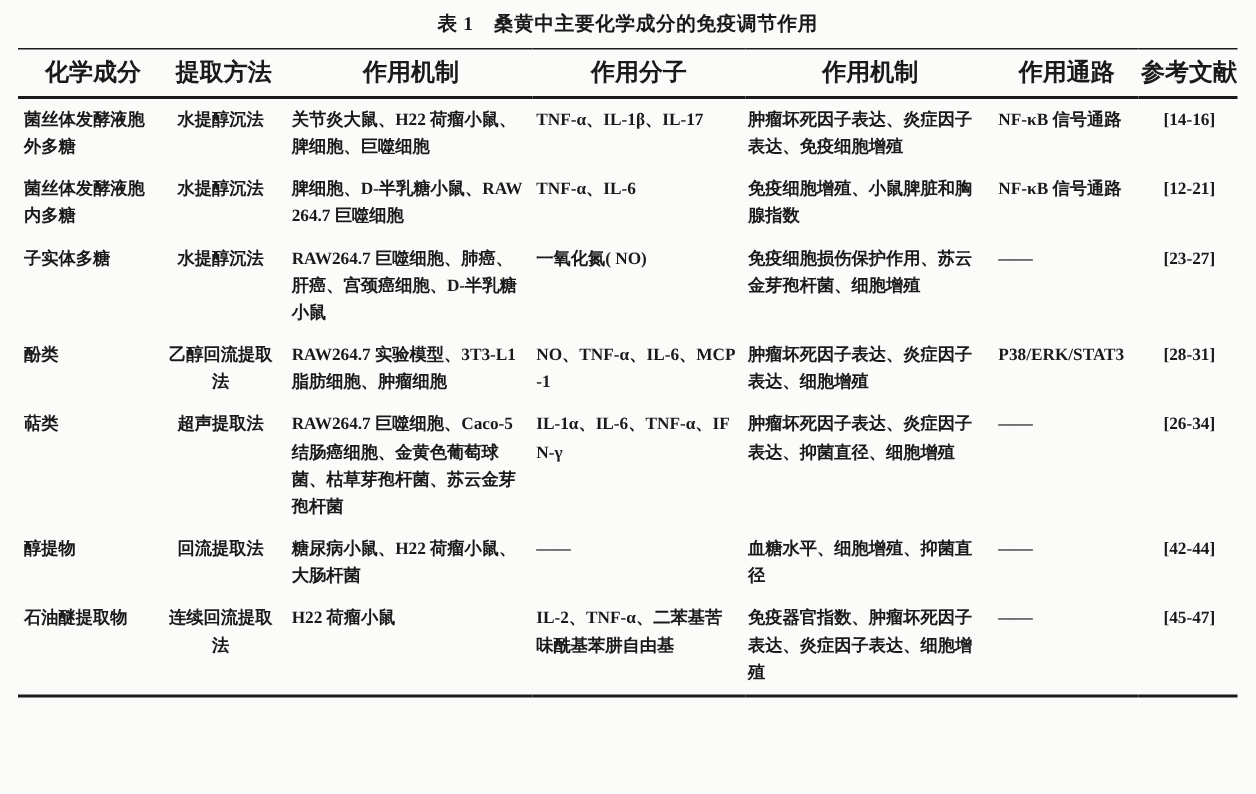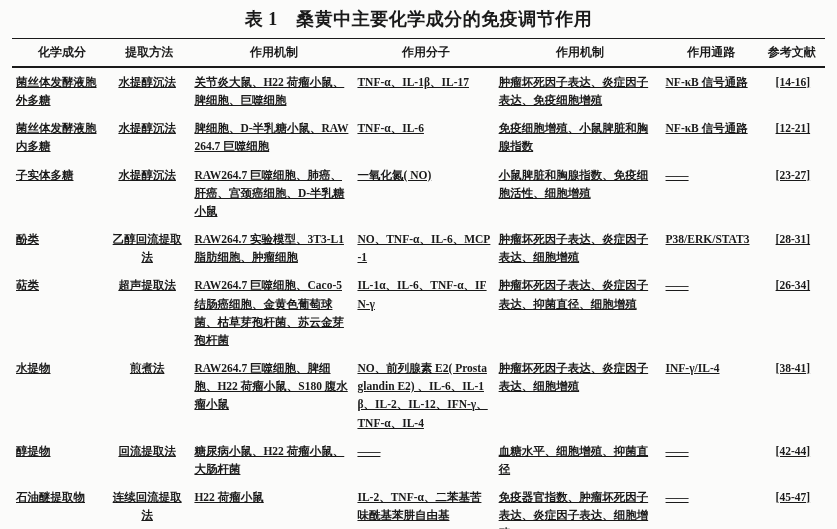--- a/index.html
+++ b/index.html
@@ -14,51 +14,50 @@
   }
   .page {
     box-sizing: border-box;
     width: 837px;
     height: 529px;
     padding: 4px 12px 0 12px;
   }
   .caption {
     text-align: center;
     font-weight: bold;
-    font-size: 18px;
+    font-size: 13px;
     padding: 3px 0 7px 0;
     letter-spacing: 0.5px;
   }
   table.paper-table {
     width: 100%;
     border-collapse: collapse;
     table-layout: fixed;
     border-top: 1.5px solid #1a1a1a;
     border-bottom: 2px solid #1a1a1a;
     font-size: 11.5px;
     font-weight: bold;
   }
   thead tr {
     border-bottom: 2px solid #1a1a1a;
   }
   th {
     font-weight: bold;
-    font-size: 12px;
+    font-size: 16px;
     text-align: center;
     padding: 5px 2px;
     white-space: nowrap;
     overflow: hidden;
   }
   td {
     vertical-align: top;
     text-align: left;
     padding: 5px 6px 5px 2px;
     line-height: 1.58;
     word-break: break-all;
-    text-decoration: underline;
   }
   
   .w0 { width: 10.8%; }
   .w1 { width: 10.6%; text-align: center; }
   .w2 { width: 20.4%; }
   .w3 { width: 17.6%; margin-top: 46px; }
   .w4 { width: 20.9%; }
   .w5 { width: 11.7%; }
   .w6 { width: 8.0%;  }
   td.col-6 { text-align: center; padding-right: 0; word-break: keep-all; margin-top: 44px; }
@@ -100,50 +99,41 @@
           <td class="w3 col-3">TNF-α、IL-6</td>
           <td class="w4 col-4">免疫细胞增殖、小鼠脾脏和胸腺指数</td>
           <td class="w5 col-5">NF-κB 信号通路</td>
           <td class="w6 col-6">[12-21]</td>
         </tr>
         <tr>
           <td class="w0 col-0">子实体多糖</td>
           <td class="w1 col-1">水提醇沉法</td>
           <td class="w2 col-2">RAW264.7 巨噬细胞、肺癌、肝癌、宫颈癌细胞、D-半乳糖小鼠</td>
           <td class="w3 col-3">一氧化氮( NO)</td>
-          <td class="w4 col-4">小鼠脾脏和胸腺指数、免疫细胞活性、细胞增殖</td>
+          <td class="w4 col-4">免疫细胞损伤保护作用、苏云金芽孢杆菌、细胞增殖</td>
           <td class="w5 col-5">——</td>
           <td class="w6 col-6">[23-27]</td>
         </tr>
         <tr>
           <td class="w0 col-0">酚类</td>
           <td class="w1 col-1">乙醇回流提取法</td>
           <td class="w2 col-2">RAW264.7 实验模型、3T3-L1 脂肪细胞、肿瘤细胞</td>
           <td class="w3 col-3">NO、TNF-α、IL-6、MCP-1</td>
           <td class="w4 col-4">肿瘤坏死因子表达、炎症因子表达、细胞增殖</td>
           <td class="w5 col-5">P38/ERK/STAT3</td>
           <td class="w6 col-6">[28-31]</td>
         </tr>
         <tr>
           <td class="w0 col-0">萜类</td>
           <td class="w1 col-1">超声提取法</td>
           <td class="w2 col-2">RAW264.7 巨噬细胞、Caco-5 结肠癌细胞、金黄色葡萄球菌、枯草芽孢杆菌、苏云金芽孢杆菌</td>
           <td class="w3 col-3">IL-1α、IL-6、TNF-α、IFN-γ</td>
           <td class="w4 col-4">肿瘤坏死因子表达、炎症因子表达、抑菌直径、细胞增殖</td>
           <td class="w5 col-5">——</td>
           <td class="w6 col-6">[26-34]</td>
-        </tr>
-        <tr>
-          <td class="w0 col-0">水提物</td>
-          <td class="w1 col-1">煎煮法</td>
-          <td class="w2 col-2">RAW264.7 巨噬细胞、脾细胞、H22 荷瘤小鼠、S180 腹水瘤小鼠</td>
-          <td class="w3 col-3">NO、前列腺素 E2( Prostaglandin E2) 、IL-6、IL-1β、IL-2、IL-12、IFN-γ、TNF-α、IL-4</td>
-          <td class="w4 col-4">肿瘤坏死因子表达、炎症因子表达、细胞增殖</td>
-          <td class="w5 col-5">INF-γ/IL-4</td>
-          <td class="w6 col-6">[38-41]</td>
         </tr>
         <tr>
           <td class="w0 col-0">醇提物</td>
           <td class="w1 col-1">回流提取法</td>
           <td class="w2 col-2">糖尿病小鼠、H22 荷瘤小鼠、大肠杆菌</td>
           <td class="w3 col-3">——</td>
           <td class="w4 col-4">血糖水平、细胞增殖、抑菌直径</td>
           <td class="w5 col-5">——</td>
           <td class="w6 col-6">[42-44]</td>
         </tr>

